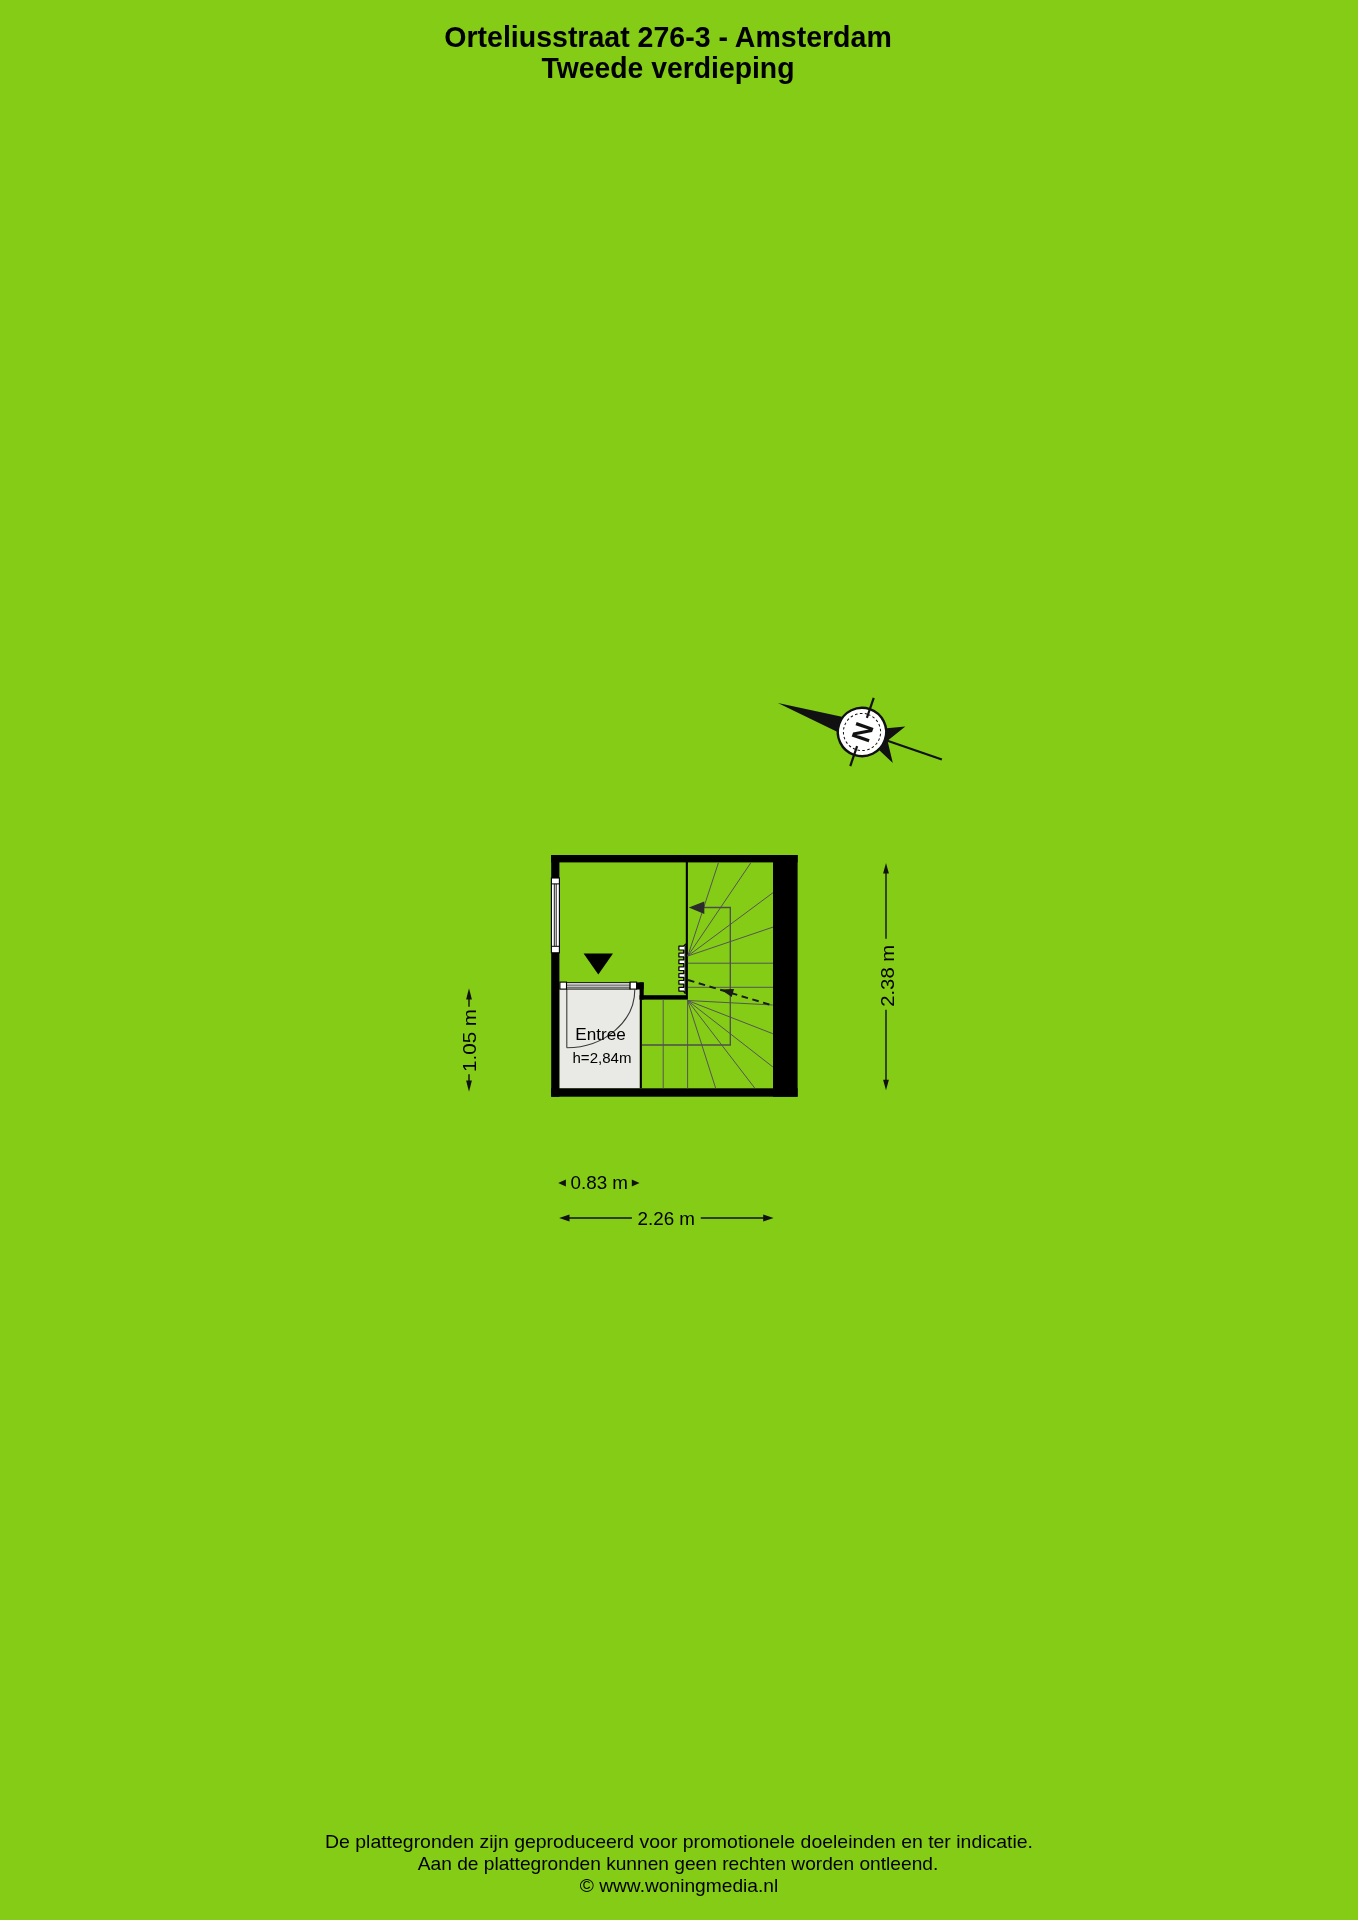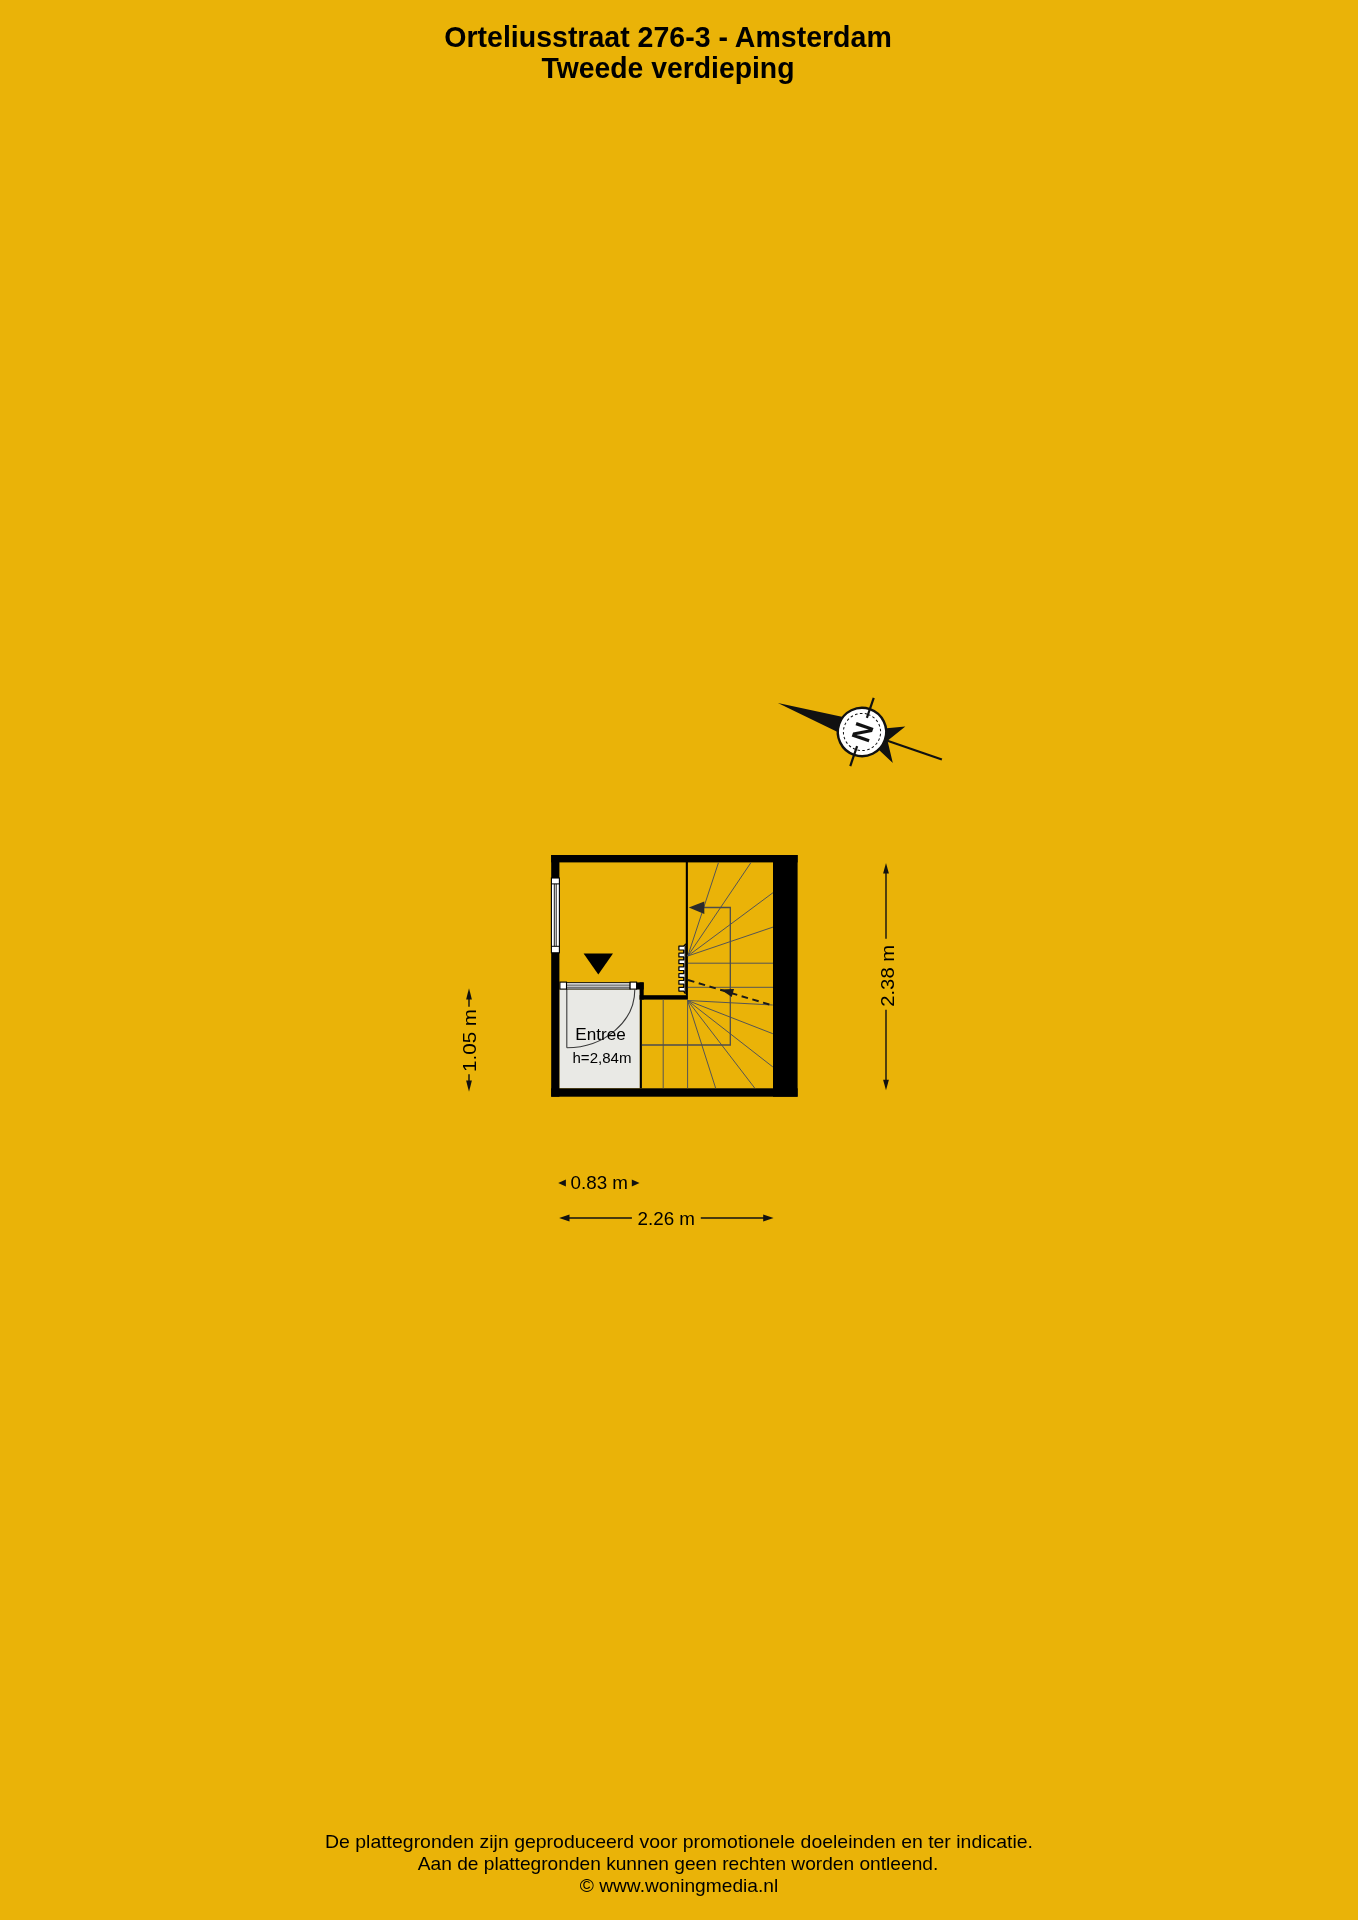--- a/index.html
+++ b/index.html
@@ -1,16 +1,16 @@
 <!DOCTYPE html>
 <html><head>
 <meta charset="utf-8">
 <style>
   html,body{margin:0;padding:0;background:#fff;}
-  #page{position:relative;width:1358px;height:1920px;background:#eab308;overflow:hidden;
+  #page{position:relative;width:1358px;height:1920px;background:#84cc16;overflow:hidden;
         font-family:"Liberation Sans", sans-serif;}
   svg text{font-family:"Liberation Sans", sans-serif;}
 </style>
 </head>
 <body>
 <div id="page">
 <svg width="1358" height="1920" viewBox="0 0 1358 1920">
 
   <g>
     <text x="668" y="46.5" font-size="30" font-weight="bold" text-anchor="middle" fill="#000" textLength="447.5" lengthAdjust="spacingAndGlyphs">Orteliusstraat 276-3 - Amsterdam</text>

